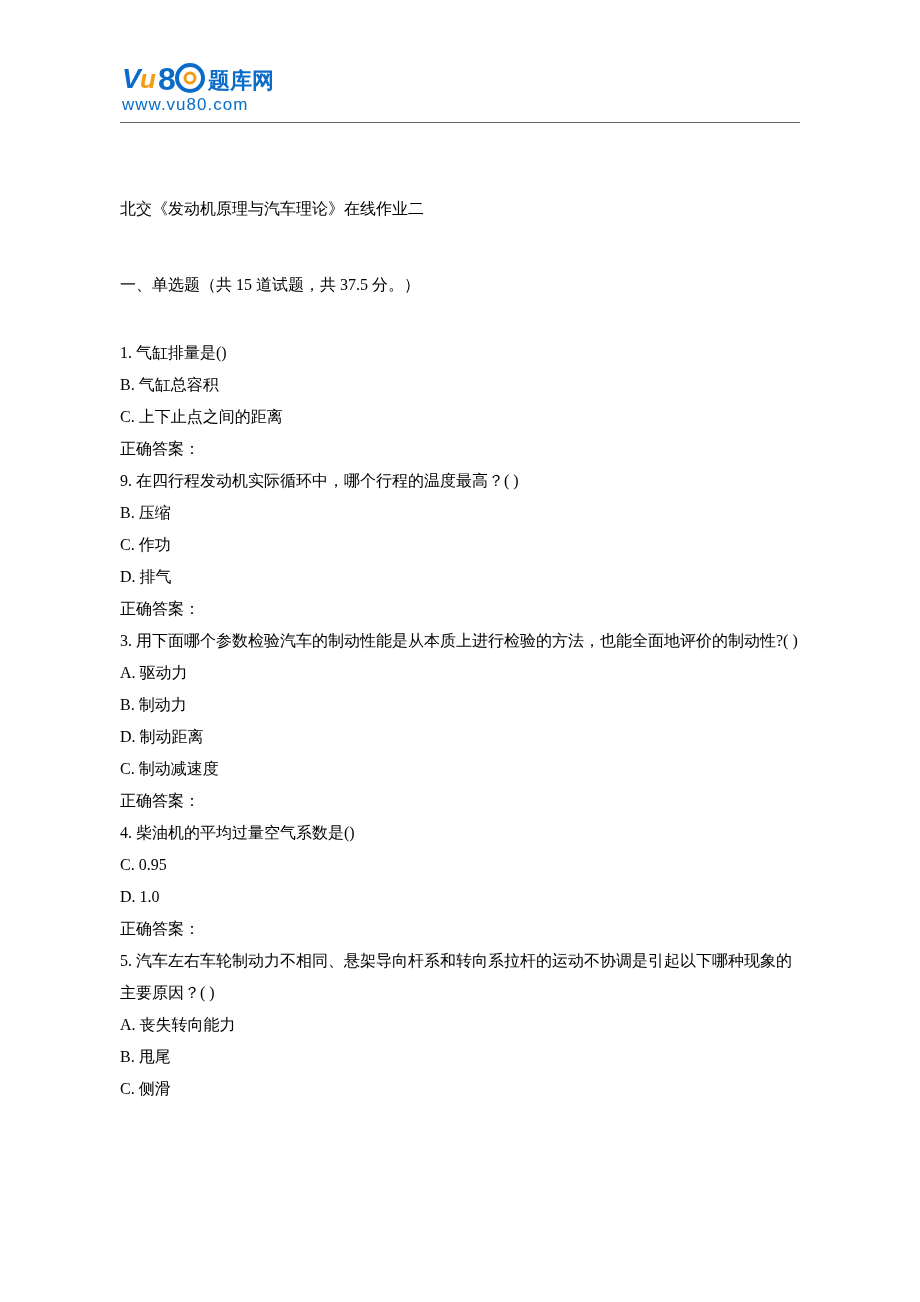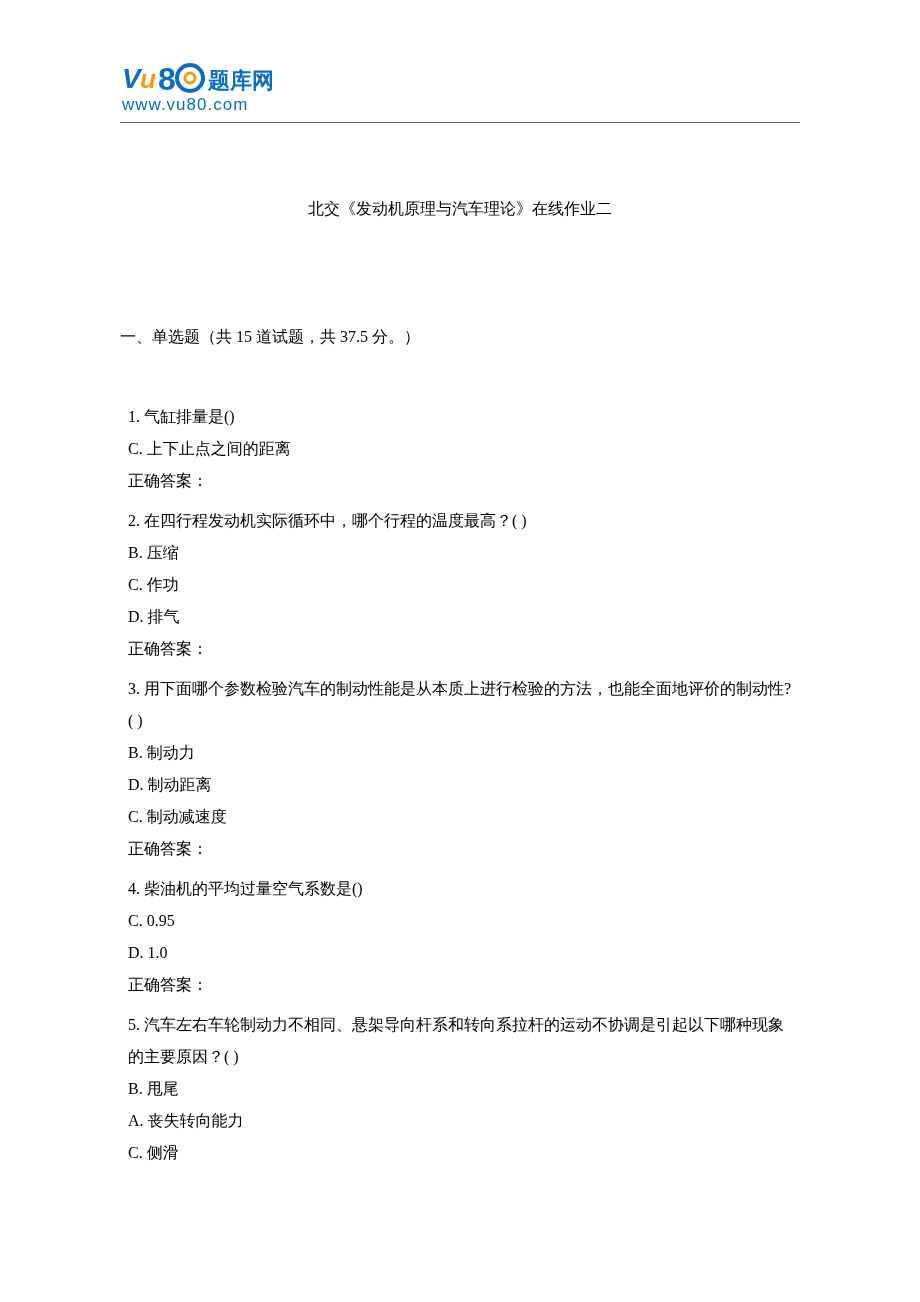--- a/index.html
+++ b/index.html
@@ -22,28 +22,27 @@
     }
     .logo-area svg {
       display: block;
     }
     .underline {
       height: 1px;
       background: #666;
       margin-bottom: 70px;
     }
     .title {
-      margin-bottom: 96px;
-      text-align: center;
+      margin-bottom: 44px;
     }
     .section-header {
-      margin-bottom: 48px;
+      margin-bottom: 36px;
     }
     .question-block {
-      margin: 8px;
+      margin: 0;
     }
     .question-stem {
       display: block;
     }
     .option {
       display: block;
     }
     .answer-label {
       display: block;
     }
@@ -65,42 +64,44 @@
 </div>
 <div class="underline"></div>
 
 <div class="title">北交《发动机原理与汽车理论》在线作业二</div>
 
 <div class="section-header">一、单选题（共 15 道试题，共 37.5 分。）</div>
 
 <div id="questions-container">
     <div class="question-block">
       <span class="question-stem">1.   气缸排量是()</span>
+      <span class="option">B.  气缸总容积</span>
       <span class="option">C.  上下止点之间的距离</span>
       <span class="answer-label">正确答案：</span>
     </div>
     <div class="question-block">
-      <span class="question-stem">2.   在四行程发动机实际循环中，哪个行程的温度最高？( )</span>
+      <span class="question-stem">9.   在四行程发动机实际循环中，哪个行程的温度最高？( )</span>
       <span class="option">B.  压缩</span>
       <span class="option">C.  作功</span>
       <span class="option">D.  排气</span>
       <span class="answer-label">正确答案：</span>
     </div>
     <div class="question-block">
       <span class="question-stem">3.   用下面哪个参数检验汽车的制动性能是从本质上进行检验的方法，也能全面地评价的制动性?( )</span>
+      <span class="option">A.  驱动力</span>
       <span class="option">B.  制动力</span>
       <span class="option">D.  制动距离</span>
       <span class="option">C.  制动减速度</span>
       <span class="answer-label">正确答案：</span>
     </div>
     <div class="question-block">
       <span class="question-stem">4.   柴油机的平均过量空气系数是()</span>
       <span class="option">C. 0.95</span>
       <span class="option">D. 1.0</span>
       <span class="answer-label">正确答案：</span>
     </div>
     <div class="question-block">
       <span class="question-stem">5.   汽车左右车轮制动力不相同、悬架导向杆系和转向系拉杆的运动不协调是引起以下哪种现象的主要原因？( )</span>
+      <span class="option">A.  丧失转向能力</span>
       <span class="option">B.  甩尾</span>
-      <span class="option">A.  丧失转向能力</span>
       <span class="option">C.  侧滑</span>
     </div>
   </div>
 
 </body></html>

